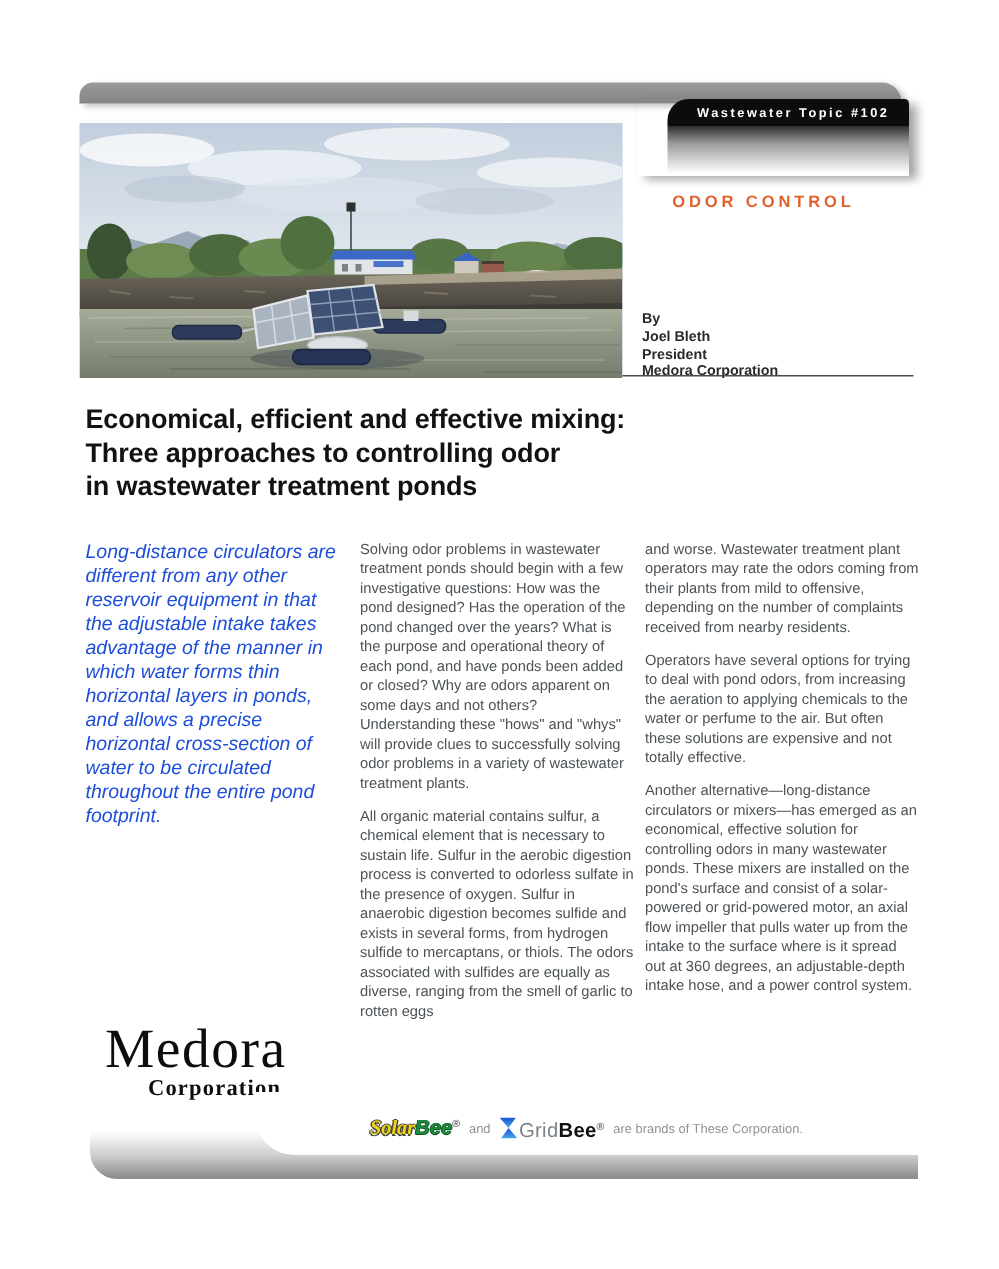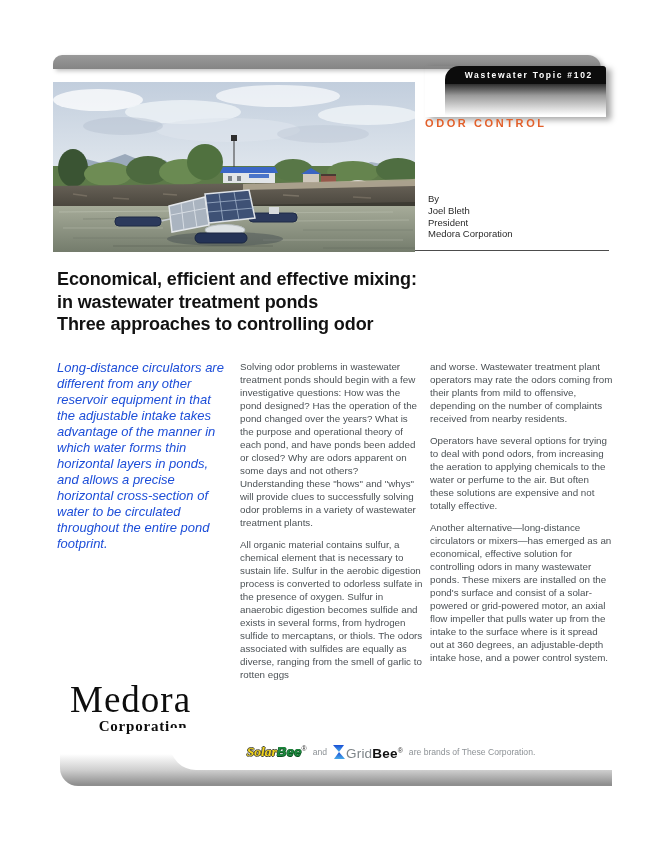--- a/index.html
+++ b/index.html
@@ -16,32 +16,32 @@
   }
   .header-right{position:absolute;left:425px;top:66px;width:181px;}
   .header-dark{box-shadow:5px 3px 6px rgba(0,0,0,.35);padding-left:20px;}
   .topic-bar{
     height:18px;background:#0c0c0c;border-top-left-radius:14px;border-top-right-radius:3px;
     color:#ffffff;font-size:8.5px;font-weight:bold;letter-spacing:1.7px;
     line-height:19px;text-align:right;padding-right:13px;box-sizing:border-box;
   }
   .header-fade{height:33px;background:linear-gradient(#2e2e2e,#9a9a9a 35%,#ffffff 95%);}
   .section-label{
-    margin-top:0;text-align:left;padding-right:13px;
+    margin-top:12px;text-align:center;padding-right:13px;
     font-size:11px;font-weight:bold;letter-spacing:2.6px;color:#e2602b;
   }
   
   .photo{
     position:absolute;left:53px;top:82px;width:362px;height:170px;overflow:hidden;background:#c5d0de;
   }
   .photo svg{display:block;}
   
   .byline{
-    position:absolute;left:428px;top:193px;
-    font-size:9.5px;font-weight:normal;line-height:11.8px;color:#2a2a2a;
+    position:absolute;left:428px;top:207px;
+    font-size:9.5px;font-weight:bold;line-height:11.8px;color:#2a2a2a;
   }
   .byline-rule{position:absolute;left:415px;top:250px;width:194px;height:1.4px;background:#4c4c4c;}
   
   .article-title{
     position:absolute;left:57px;top:268px;
     font-size:18px;font-weight:bold;line-height:22.5px;color:#121212;letter-spacing:-0.1px;
   }
   
   .pull-quote{
     position:absolute;left:57px;top:360px;width:167px;
@@ -201,22 +201,22 @@
   <div class="byline">
     <div>By</div>
     <div>Joel Bleth</div>
     <div>President</div>
     <div>Medora Corporation</div>
   </div>
   <div class="byline-rule"></div>
 
   <div class="article-title">
     <div>Economical, efficient and effective mixing:</div>
+    <div>Three approaches to controlling odor</div>
     <div>in wastewater treatment ponds</div>
-    <div>Three approaches to controlling odor</div>
   </div>
 
   <div class="pull-quote">Long-distance circulators are different from any other reservoir equipment in that the adjustable intake takes advantage of the manner in which water forms thin horizontal layers in ponds, and allows a precise horizontal cross-section of water to be circulated throughout the entire pond footprint.</div>
 
   <div class="col col-middle">
     <p>Solving odor problems in wastewater treatment ponds should begin with a few investigative questions: How was the pond designed? Has the operation of the pond changed over the years? What is the purpose and operational theory of each pond, and have ponds been added or closed? Why are odors apparent on some days and not others? Understanding these "hows" and "whys" will provide clues to successfully solving odor problems in a variety of wastewater treatment plants.</p>
     <p>All organic material contains sulfur, a chemical element that is necessary to sustain life. Sulfur in the aerobic digestion process is converted to odorless sulfate in the presence of oxygen. Sulfur in anaerobic digestion becomes sulfide and exists in several forms, from hydrogen sulfide to mercaptans, or thiols. The odors associated with sulfides are equally as diverse, ranging from the smell of garlic to rotten eggs</p>
   </div>
   <div class="col col-right">
     <p>and worse. Wastewater treatment plant operators may rate the odors coming from their plants from mild to offensive, depending on the number of complaints received from nearby residents.</p>

